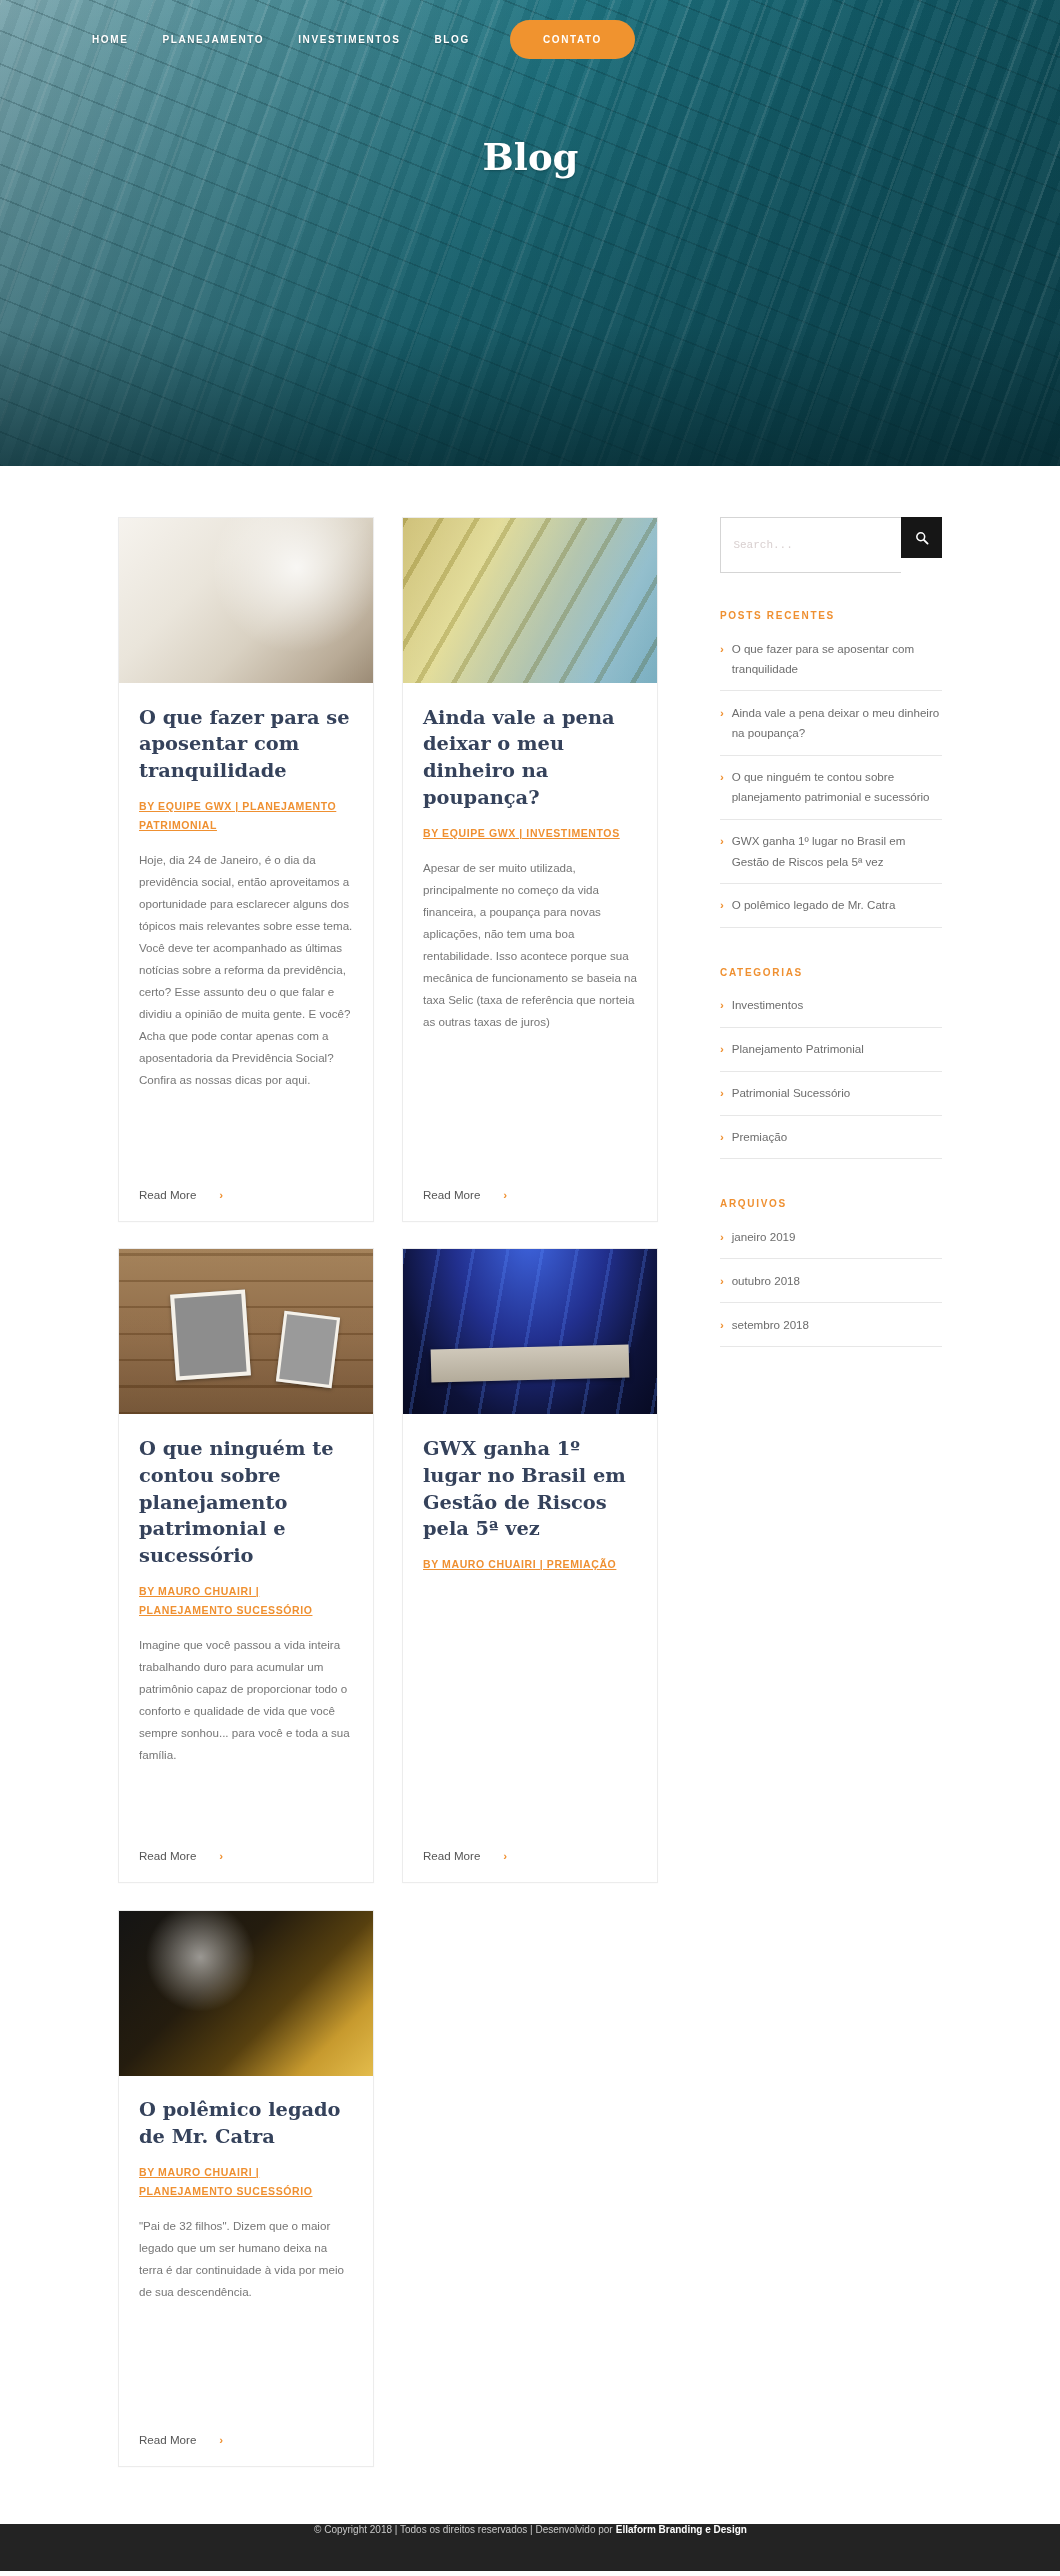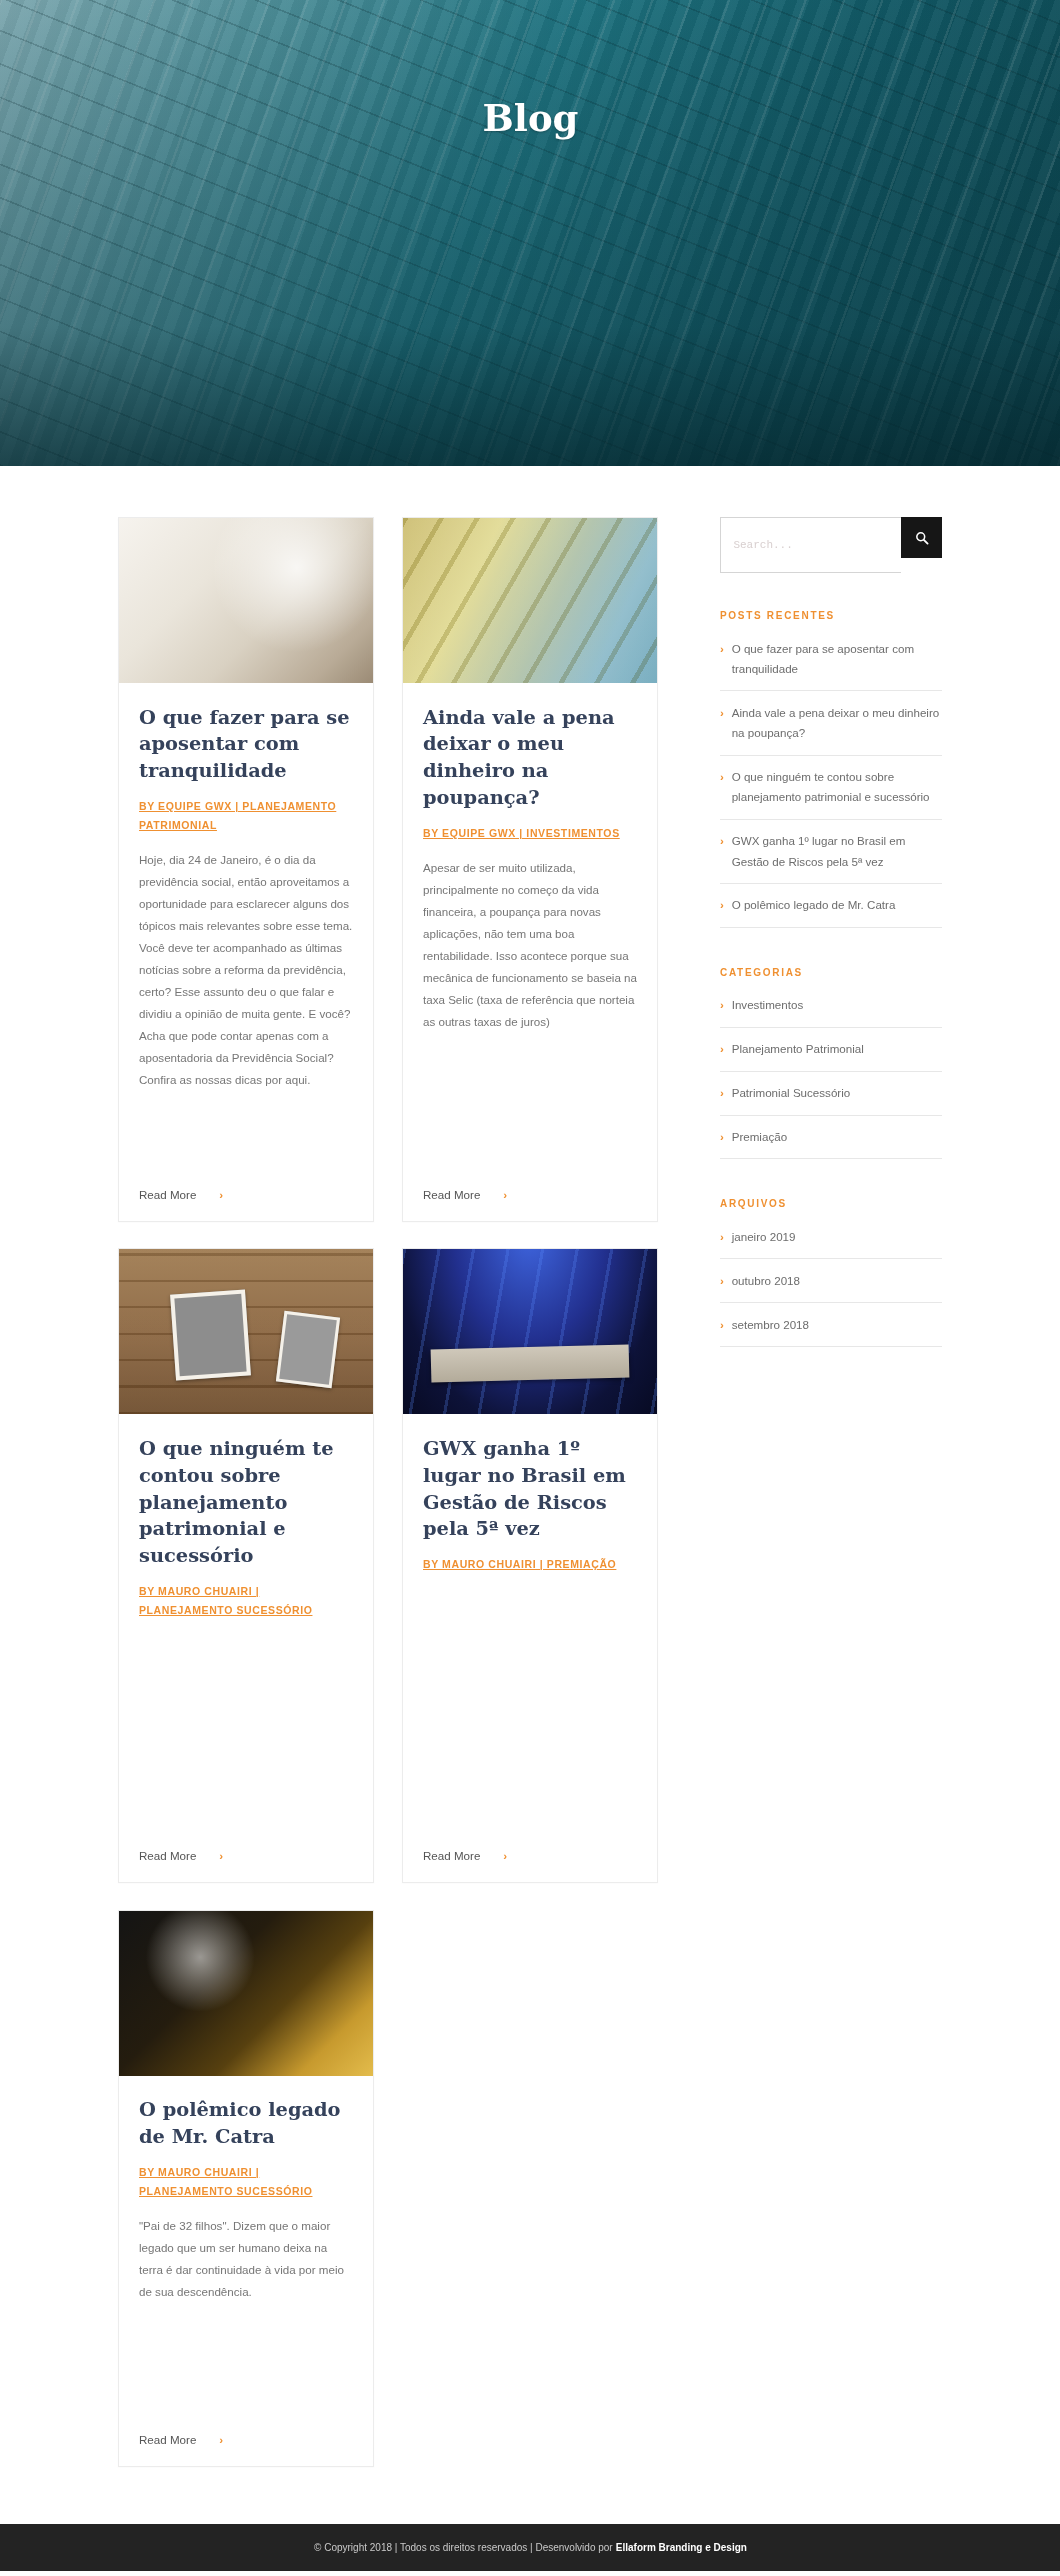--- a/index.html
+++ b/index.html
@@ -123,30 +123,37 @@
   .widget-title.first{ margin-top:37px; }
   .side-list{ list-style:none; }
   .side-item{
     display:flex; gap:7.8px; padding:11.6px 0 11px 0;
     border-bottom:0.8px solid #e7e7e7;
     color:#6d6d6d; font-size:11.6px; line-height:1.75; cursor:pointer;
   }
 
   
   .footer{
-    height:47px; background:#232323; display:flex; align-items:center; justify-content:center;
+    height:47px; background:#232323; display:flex; justify-content:center;
     font-size:10px; color:#c9c9c9; gap:3.1px;
   }
   .footer .brand{ color:#fff; font-weight:bold; cursor:pointer; }
 </style>
 </head>
 <body>
 
 <header class="hero">
   <div class="header-bar">
+    <nav class="nav">
+      <span class="nav-link">HOME</span>
+      <span class="nav-link">PLANEJAMENTO</span>
+      <span class="nav-link">INVESTIMENTOS</span>
+      <span class="nav-link">BLOG</span>
+      <button class="contact-btn" style="background:#f0932f;">CONTATO</button>
+    </nav>
   </div>
   <h1 class="hero-title">Blog</h1>
 </header>
 
 <main class="main">
   <div class="container">
 
     <section class="posts-grid">
 
       <article class="post-card ph-a">
@@ -173,20 +180,21 @@
             <span class="chev">›</span>
           </div>
         </div>
       </article>
 
       <article class="post-card ph-b">
         <div class="thumb thumb-photos"></div>
         <div class="card-body">
           <h2 class="post-title">O que ninguém te contou sobre planejamento patrimonial e sucessório</h2>
           <div class="post-meta">BY MAURO CHUAIRI | PLANEJAMENTO SUCESSÓRIO</div>
+          <p class="post-excerpt">Imagine que você passou a vida inteira trabalhando duro para acumular um patrimônio capaz de proporcionar todo o conforto e qualidade de vida que você sempre sonhou... para você e toda a sua família.</p>
           <div class="read-more">
             <span>Read More</span>
             <span class="chev">›</span>
           </div>
         </div>
       </article>
 
       <article class="post-card ph-b">
         <div class="thumb thumb-event"></div>
         <div class="card-body">

